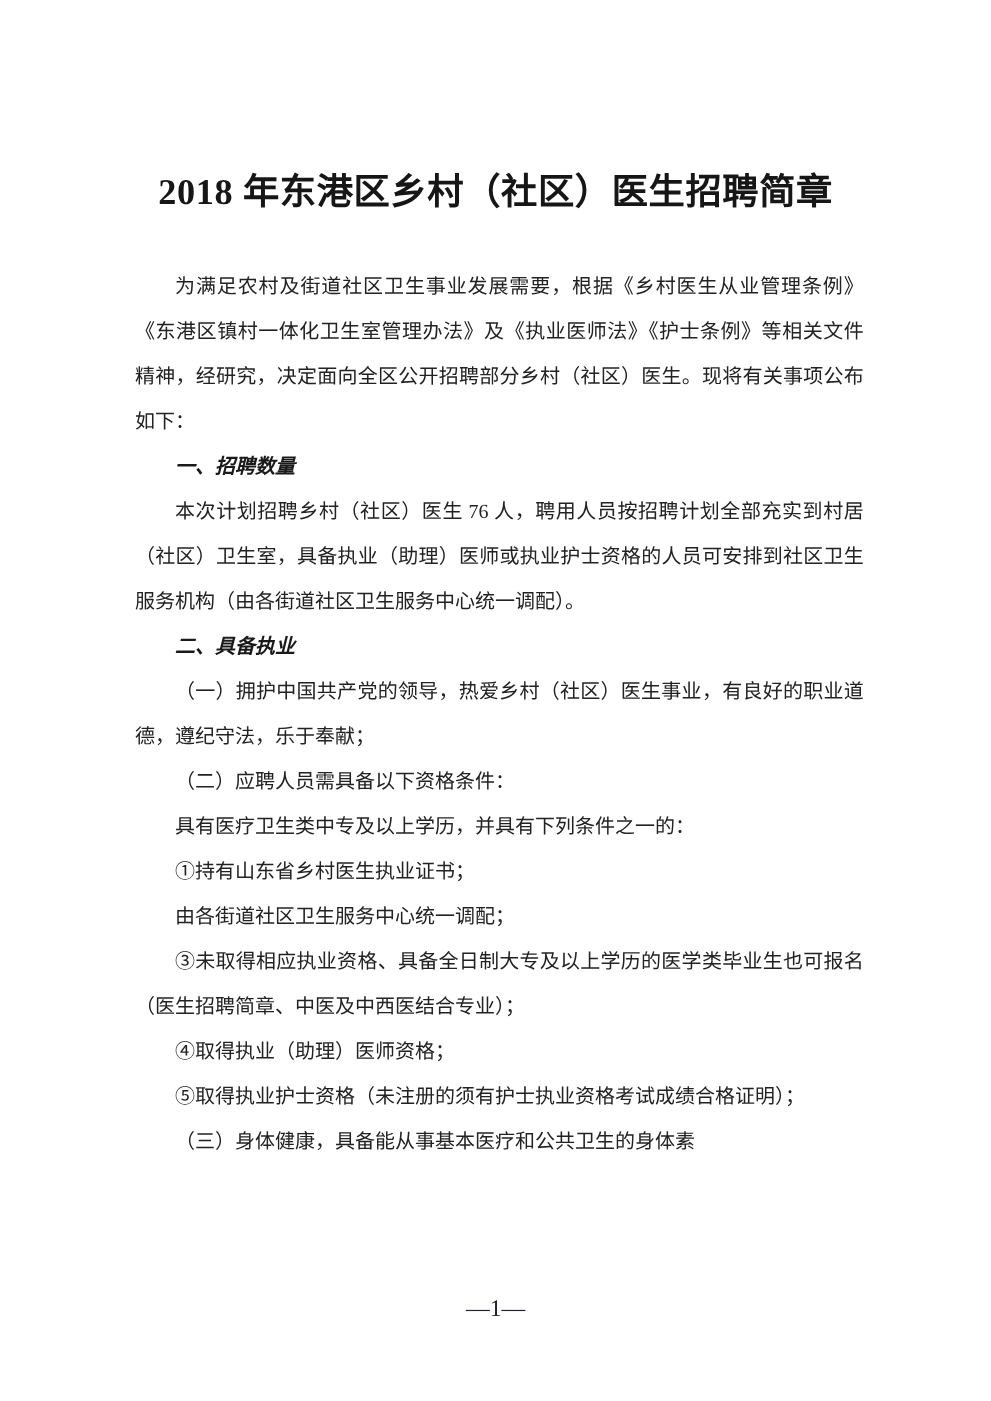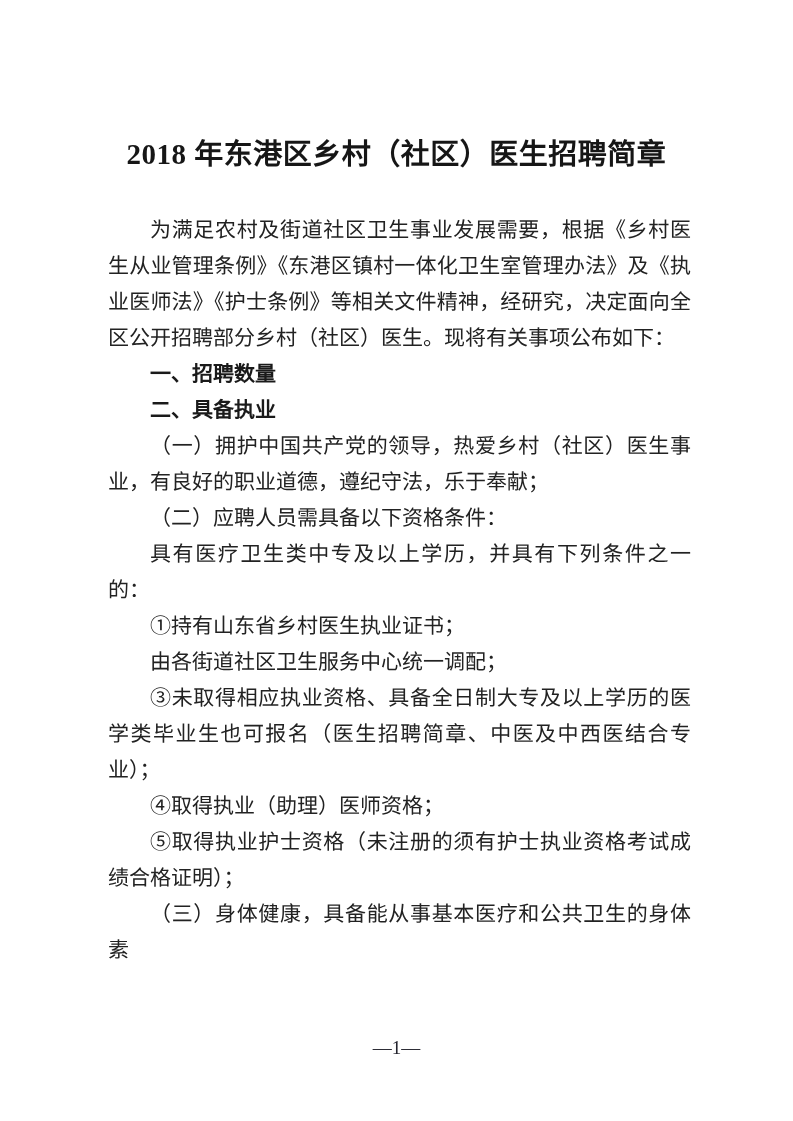--- a/index.html
+++ b/index.html
@@ -31,33 +31,34 @@
     font-family: "Liberation Serif", "DejaVu Serif", serif;
   }
   .doc-content {
     position: absolute;
     top: 212px;
     left: 108px;
     width: 583px;
   }
   .doc-content p {
     margin: 0;
-    font-size: 21px;
+    font-size: 16px;
     line-height: 36px;
     text-align: justify;
     text-indent: 2em;
     word-break: break-all;
     overflow-wrap: anywhere;
     color: #222222;
   }
   .doc-content p.heading {
     font-weight: bold;
     font-family: "Liberation Sans", "DejaVu Sans", sans-serif;
     color: #1a1a1a;
     text-align: left;
+    font-style: italic;
   }
   .page-footer {
     position: absolute;
     top: 1036px;
     left: 0;
     width: 100%;
     text-align: center;
     font-size: 19px;
     line-height: 24px;
     color: #23232d;
@@ -66,20 +67,21 @@
 </style>
 </head>
 <body>
 
 <div class="page">
   <h1 class="doc-title">2018 年东港区乡村（社区）医生招聘简章</h1>
 
   <div class="doc-content" id="doc-content">
       <p class="body">为满足农村及街道社区卫生事业发展需要，根据《乡村医生从业管理条例》《东港区镇村一体化卫生室管理办法》及《执业医师法》《护士条例》等相关文件精神，经研究，决定面向全区公开招聘部分乡村（社区）医生。现将有关事项公布如下：</p>
       <p class="heading">一、招聘数量</p>
+      <p class="body">本次计划招聘乡村（社区）医生 76 人，聘用人员按招聘计划全部充实到村居（社区）卫生室，具备执业（助理）医师或执业护士资格的人员可安排到社区卫生服务机构（由各街道社区卫生服务中心统一调配）。</p>
       <p class="heading">二、具备执业</p>
       <p class="body">（一）拥护中国共产党的领导，热爱乡村（社区）医生事业，有良好的职业道德，遵纪守法，乐于奉献；</p>
       <p class="body">（二）应聘人员需具备以下资格条件：</p>
       <p class="body">具有医疗卫生类中专及以上学历，并具有下列条件之一的：</p>
       <p class="body">①持有山东省乡村医生执业证书；</p>
       <p class="body">由各街道社区卫生服务中心统一调配；</p>
       <p class="body">③未取得相应执业资格、具备全日制大专及以上学历的医学类毕业生也可报名（医生招聘简章、中医及中西医结合专业）；</p>
       <p class="body">④取得执业（助理）医师资格；</p>
       <p class="body">⑤取得执业护士资格（未注册的须有护士执业资格考试成绩合格证明）；</p>
       <p class="body">（三）身体健康，具备能从事基本医疗和公共卫生的身体素</p>

